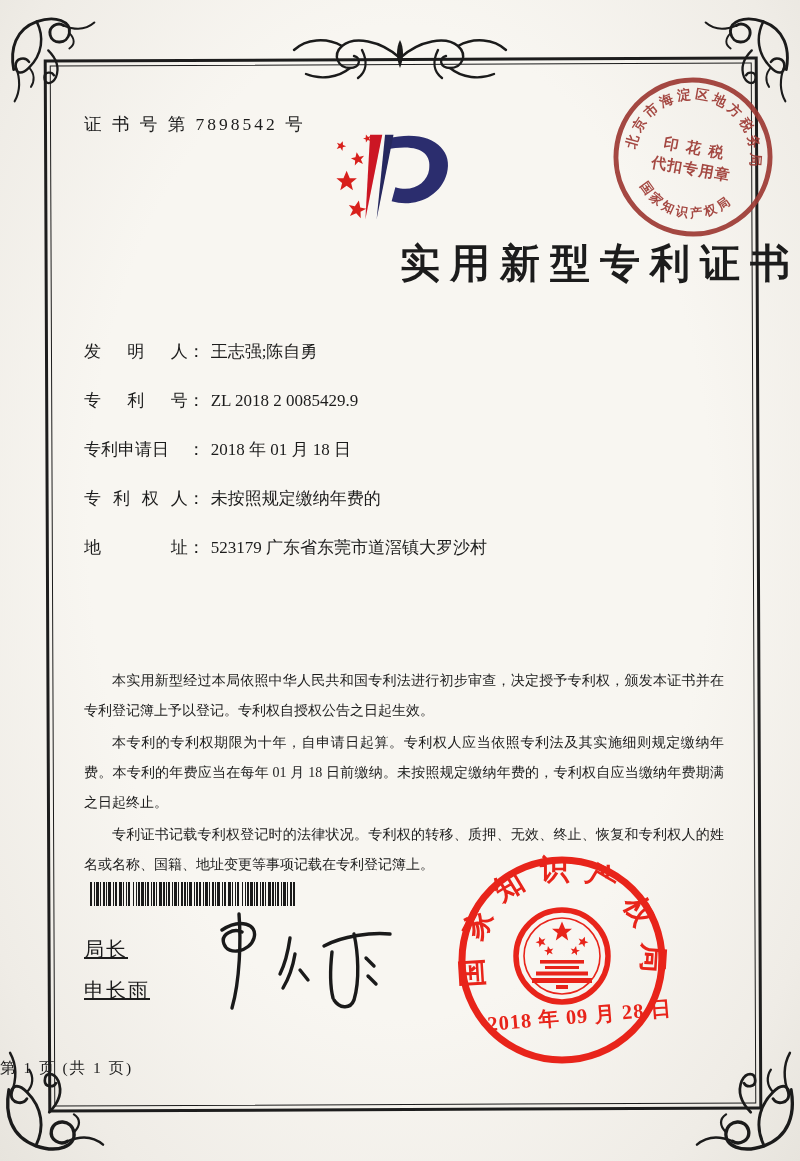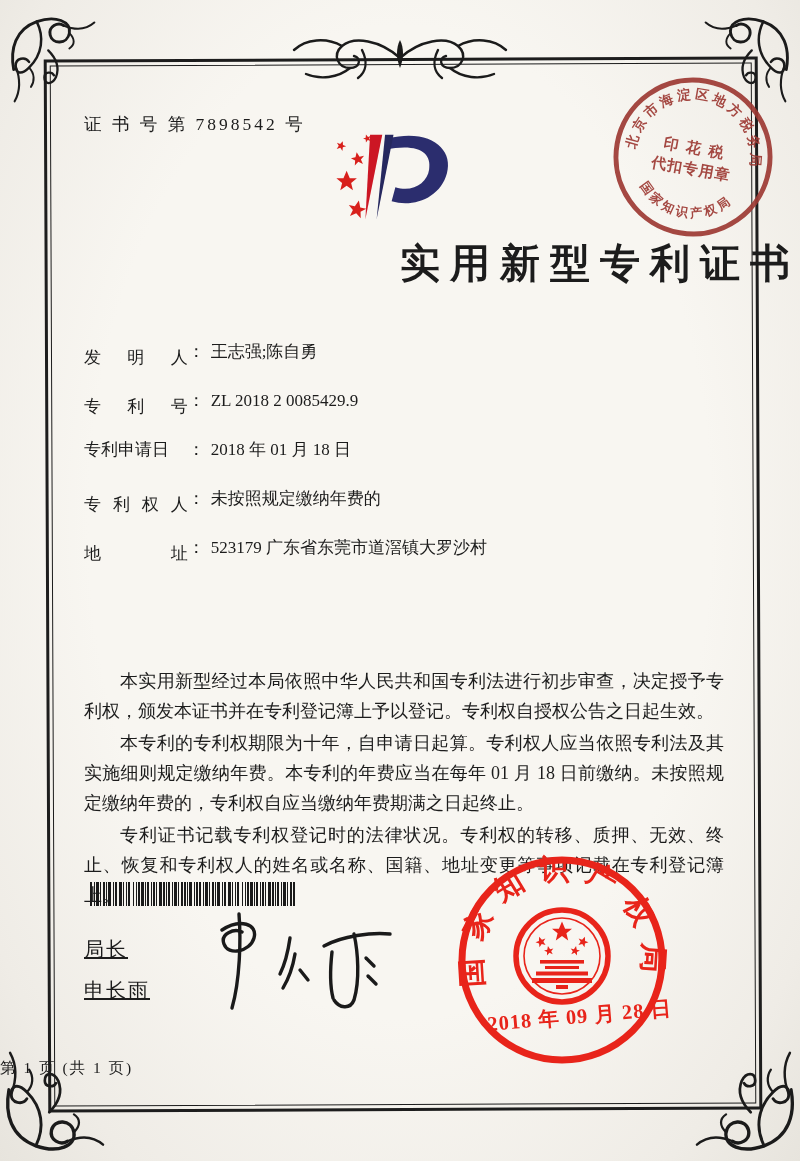--- a/index.html
+++ b/index.html
@@ -33,28 +33,28 @@
   .logo{position:absolute;left:326px;top:120px;z-index:2;}
   .tax-stamp{position:absolute;left:610px;top:74px;z-index:4;transform:rotate(10deg);opacity:.92;}
   .doc-title{
     position:absolute;top:236px;left:0;width:100%;text-align:right;
     font-size:40px;font-weight:700;letter-spacing:10px;
   }
   
   .fields{position:absolute;left:84px;right:58px;top:340px;font-size:17px;}
   .row{height:49px;white-space:nowrap;}
   .label{display:inline-block;width:6.1em;vertical-align:top;}
-  .label.spread{text-align:justify;text-align-last:justify;margin-top:6px;}
+  .label.spread{text-align:justify;text-align-last:justify;}
   .colon{display:inline-block;margin-right:.35em;}
   .grant-row{position:relative;}
   .grant-right{position:absolute;left:372px;top:0;white-space:nowrap;}
   
   .body-text{position:absolute;left:84px;right:60px;top:666px;}
   .body-text p{
-    margin:0 16px 2px 0;font-size:18px;line-height:30px;
+    margin:0 16px 2px 0;font-size:14px;line-height:30px;
     text-indent:2em;text-align:justify;
   }
   
   .barcode{position:absolute;left:90px;top:882px;z-index:2;}
   .director{position:absolute;left:84px;top:936px;font-size:20px;z-index:2;text-decoration:underline;}
   .director div{margin-bottom:14px;letter-spacing:2px;}
   .signature{position:absolute;left:182px;top:908px;z-index:2;}
   .office-seal{position:absolute;left:452px;top:850px;z-index:2;}
   .seal-date{
     position:absolute;left:487px;top:1002px;z-index:3;

